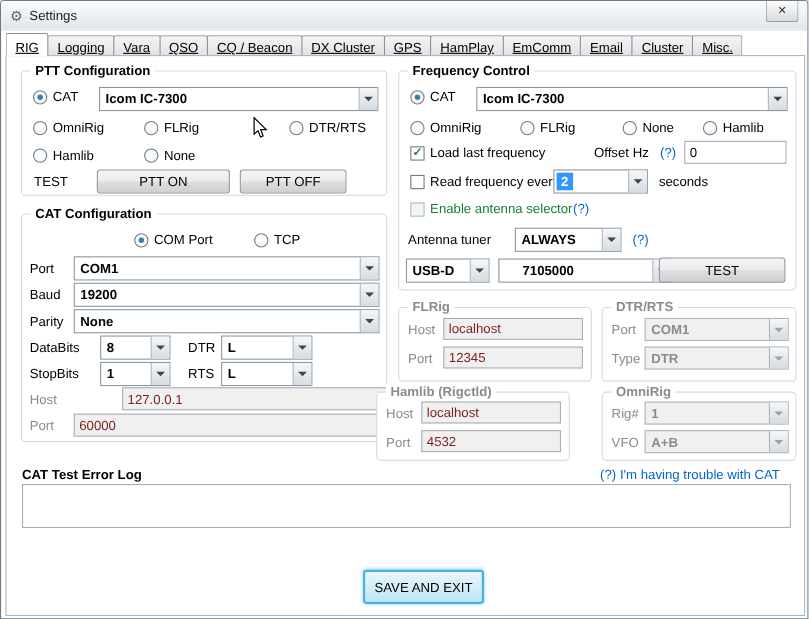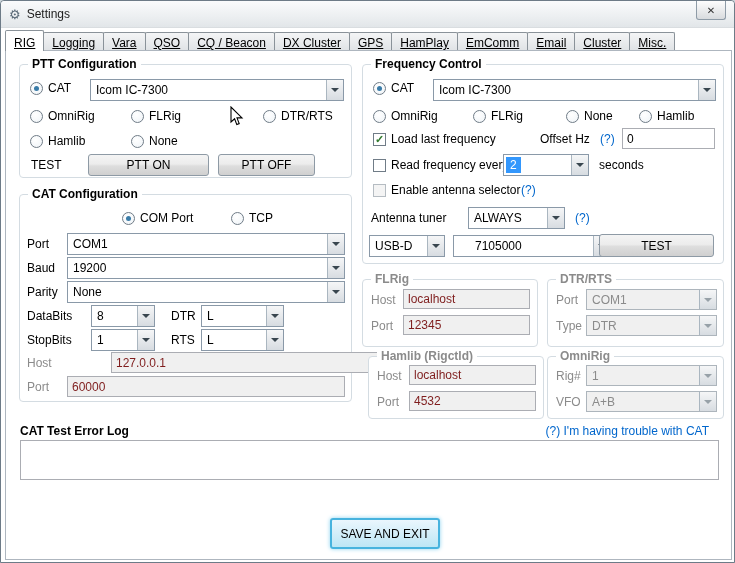--- a/index.html
+++ b/index.html
@@ -38,37 +38,37 @@
   }
   .grp { position:absolute; border:1px solid #d4dce2; border-radius:4px; background:#fff; }
   .grp-title {
     position:absolute; top:-8px; left:8px; background:#fff; padding:0 4px;
     font-weight:bold; white-space:nowrap;
   }
   .grp.dis .grp-title { color:#8b8b8b; }
   .lbl { position:absolute; white-space:nowrap; }
   .lbl.dis { color:#8b8b8b; }
   .opt { position:absolute; display:flex; align-items:center; gap:5px; height:16px; white-space:nowrap; }
-  .opt.dis .olabel { color:#000000;text-align:center; }
+  .opt.dis .olabel { color:#15803d;text-align:center; }
   .radio {
     width:13px; height:13px; flex:0 0 13px; border:1px solid #707c87; border-radius:50%;
     background:radial-gradient(circle at 40% 35%, #ffffff, #eef3f7); position:relative;
   }
   .radio.on::after {
     content:''; position:absolute; left:3px; top:3px; width:5px; height:5px;
     border-radius:50%; background:#3a7ca8;
   }
   .check {
     width:13px; height:13px; flex:0 0 13px; border:1px solid #707c87; background:#fff;
     font-size:11px; line-height:11px; text-align:center; color:transparent; font-weight:bold;
   }
   .check.on { color:#317a2e; }
   .opt.dis .check { border-color:#b5bcc2; background:#f4f4f4; }
   .combo { position:absolute; height:22px; border:1px solid #8a99a8; background:#fff; display:flex; align-items:center; }
-  .combo .ctext { flex:1; padding:0 5px; overflow:hidden; white-space:nowrap; }
+  .combo .ctext { flex:1; padding:0 5px; overflow:hidden; white-space:nowrap;font-weight:bold; }
   .combo .ctext.sel { background:#3297fd; color:#fff; flex:none; padding:1px 4px; margin-left:2px; }
   .combo .cbtn {
     width:17px; align-self:stretch; border-left:1px solid #aab6c0;
     background:linear-gradient(#f5f6f7,#d7dce1);
     display:flex; align-items:center; justify-content:center;
   }
   .arr { width:0; height:0; border-left:4px solid transparent; border-right:4px solid transparent; border-top:4px solid #39464f; }
   .combo.dis { background:#f0f0f0; border-color:#adb5bc; }
   .combo.dis .ctext { color:#8b8b8b; }
   .combo.dis .arr { border-top-color:#97a1a8; }
@@ -330,21 +330,21 @@
       </div>
       <span class="lbl dis" style="left:8px;top:39px;">Type</span>
       <div class="combo dis" style="left:38px;top:35px;width:131px;height:21px;">
         <span class="ctext">DTR</span>
         <span class="cbtn">
             <i class="arr"></i>
           </span>
       </div>
     </div>
 
-    <div class="grp dis" style="left:362px;top:305px;width:176px;height:63px;">
+    <div class="grp dis" style="left:336px;top:305px;width:176px;height:63px;">
       <span class="grp-title">Hamlib (Rigctld)</span>
       <span class="lbl dis" style="left:8px;top:12px;">Host</span>
       <input class="tbox" style="left: 40px; top: 8px; width: 127px; height: 20px;" disabled="" value="localhost">
       <span class="lbl dis" style="left:8px;top:38px;">Port</span>
       <input class="tbox" style="left: 40px; top: 34px; width: 127px; height: 20px;" disabled="" value="4532">
     </div>
 
     <div class="grp dis" style="left:541px;top:305px;width:177px;height:63px;">
       <span class="grp-title">OmniRig</span>
       <span class="lbl dis" style="left:8px;top:12px;">Rig#</span>

